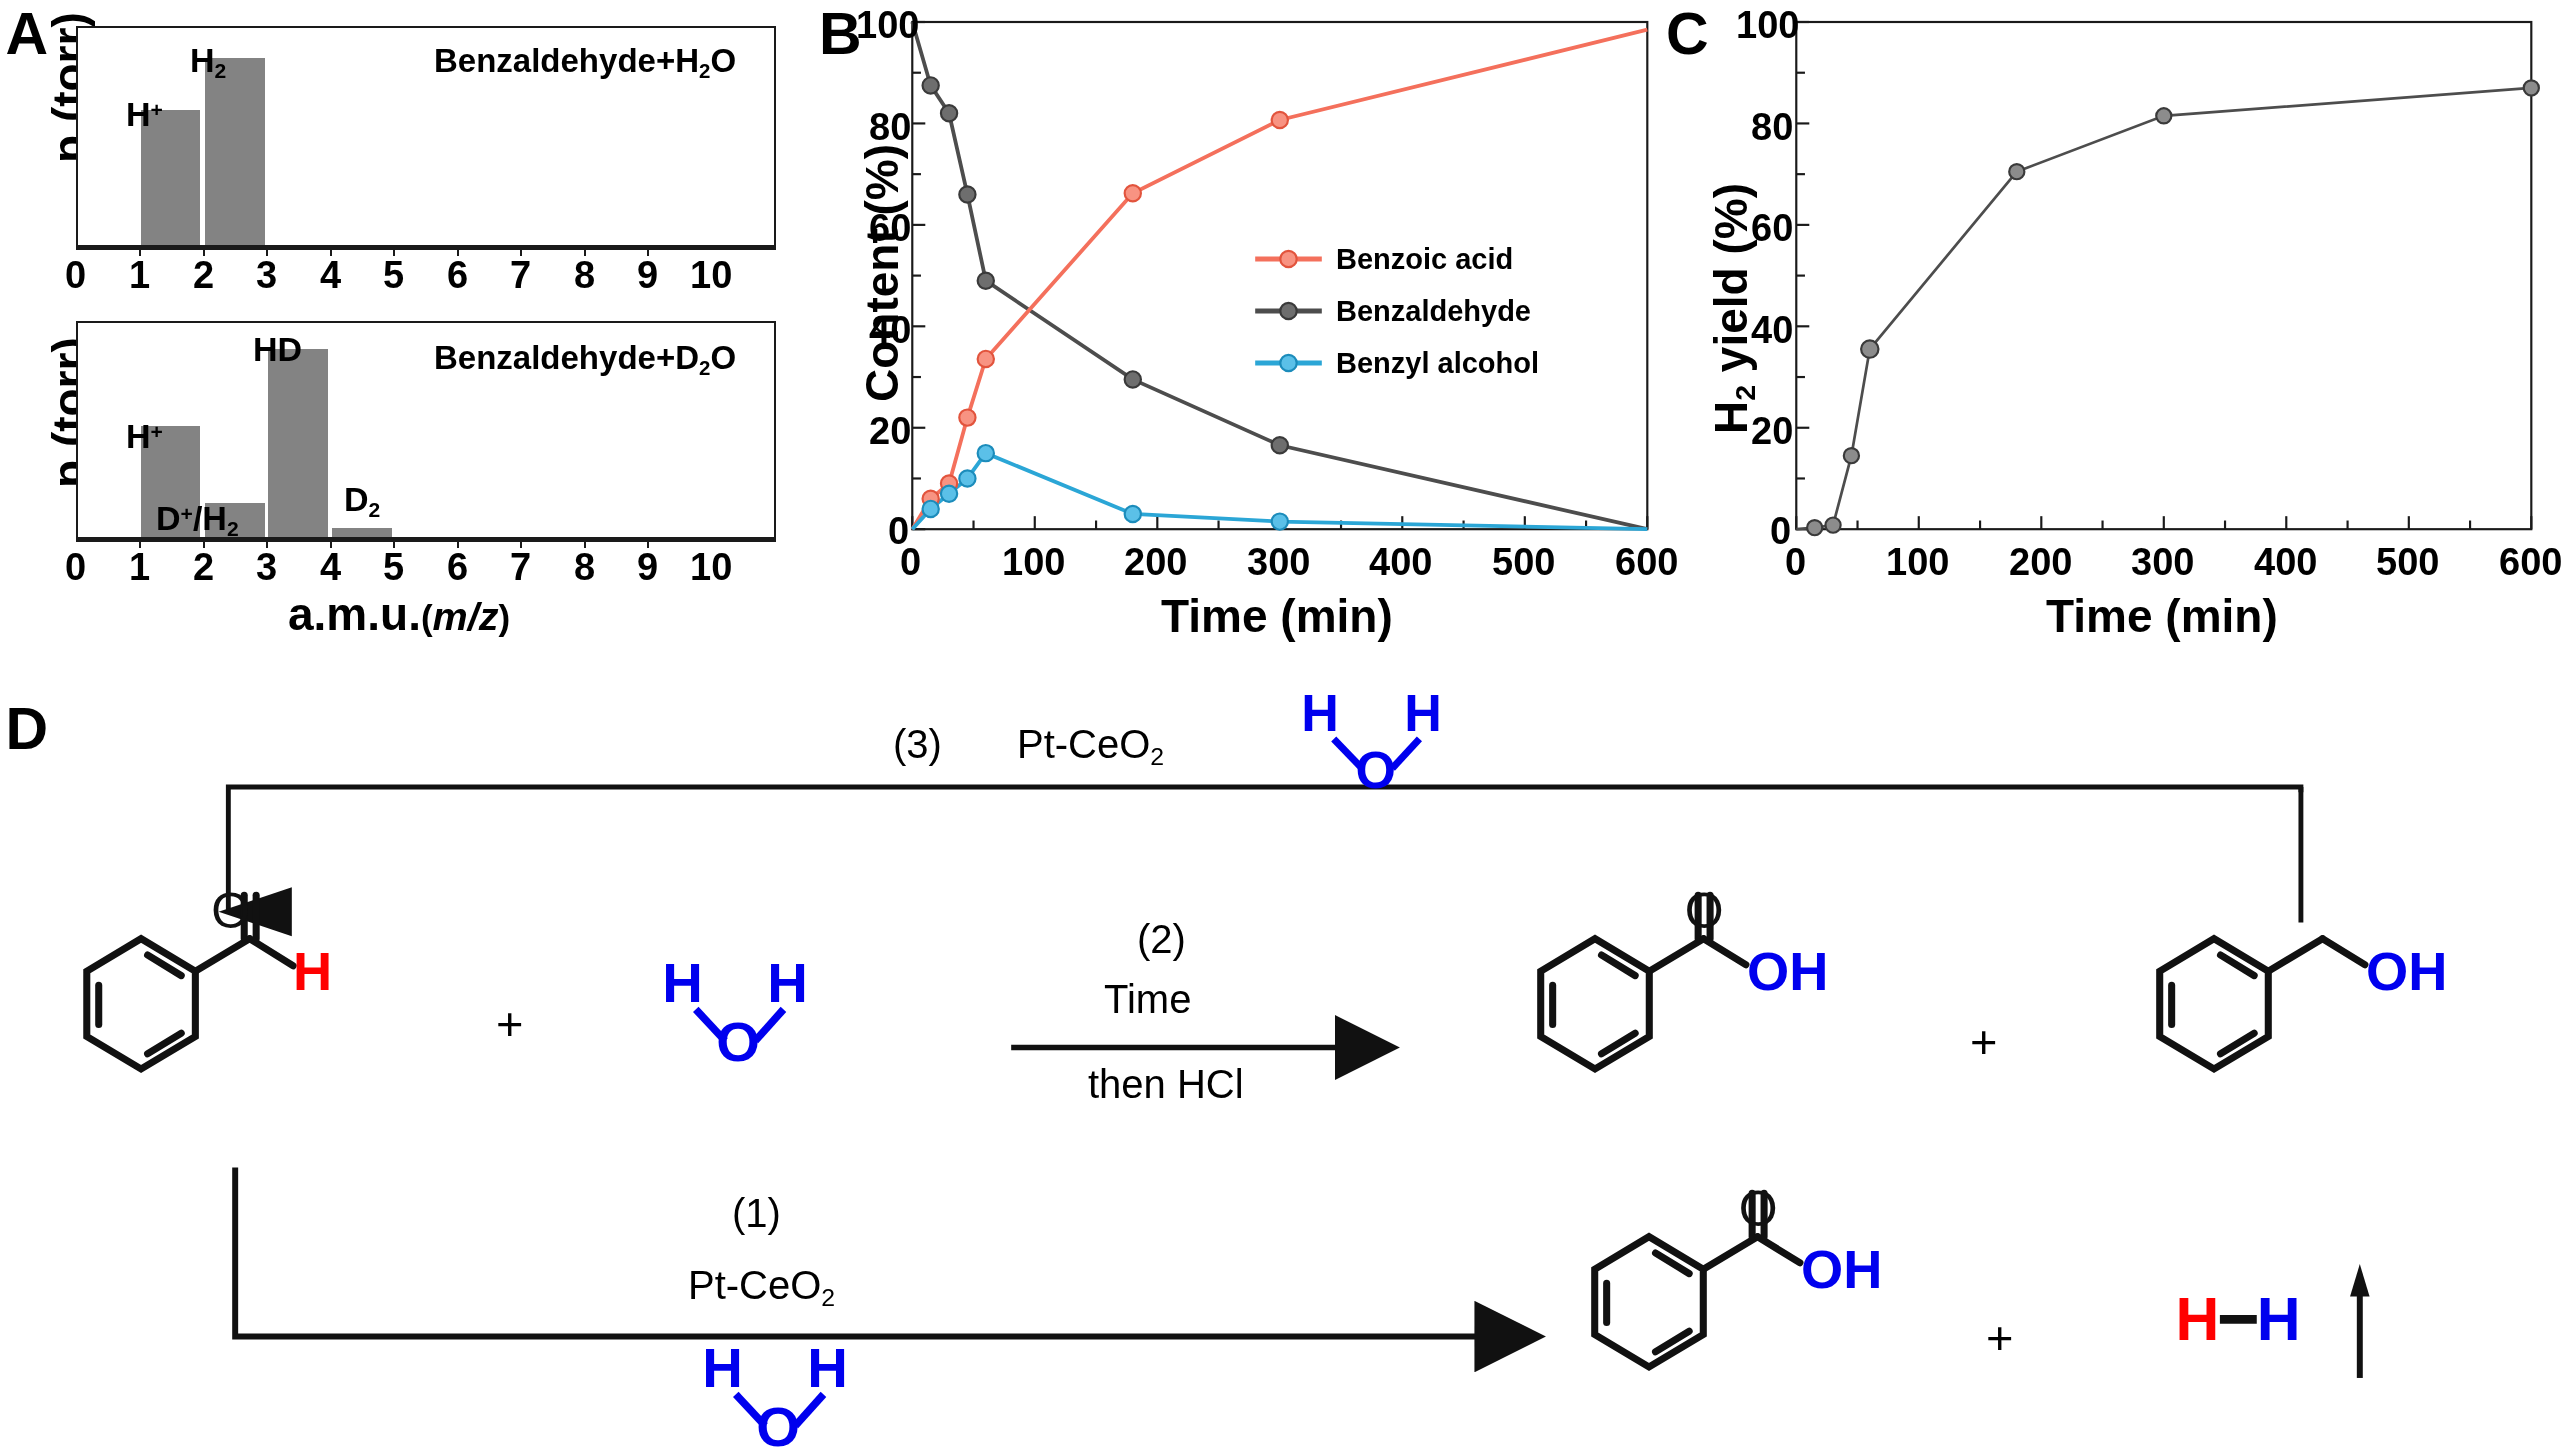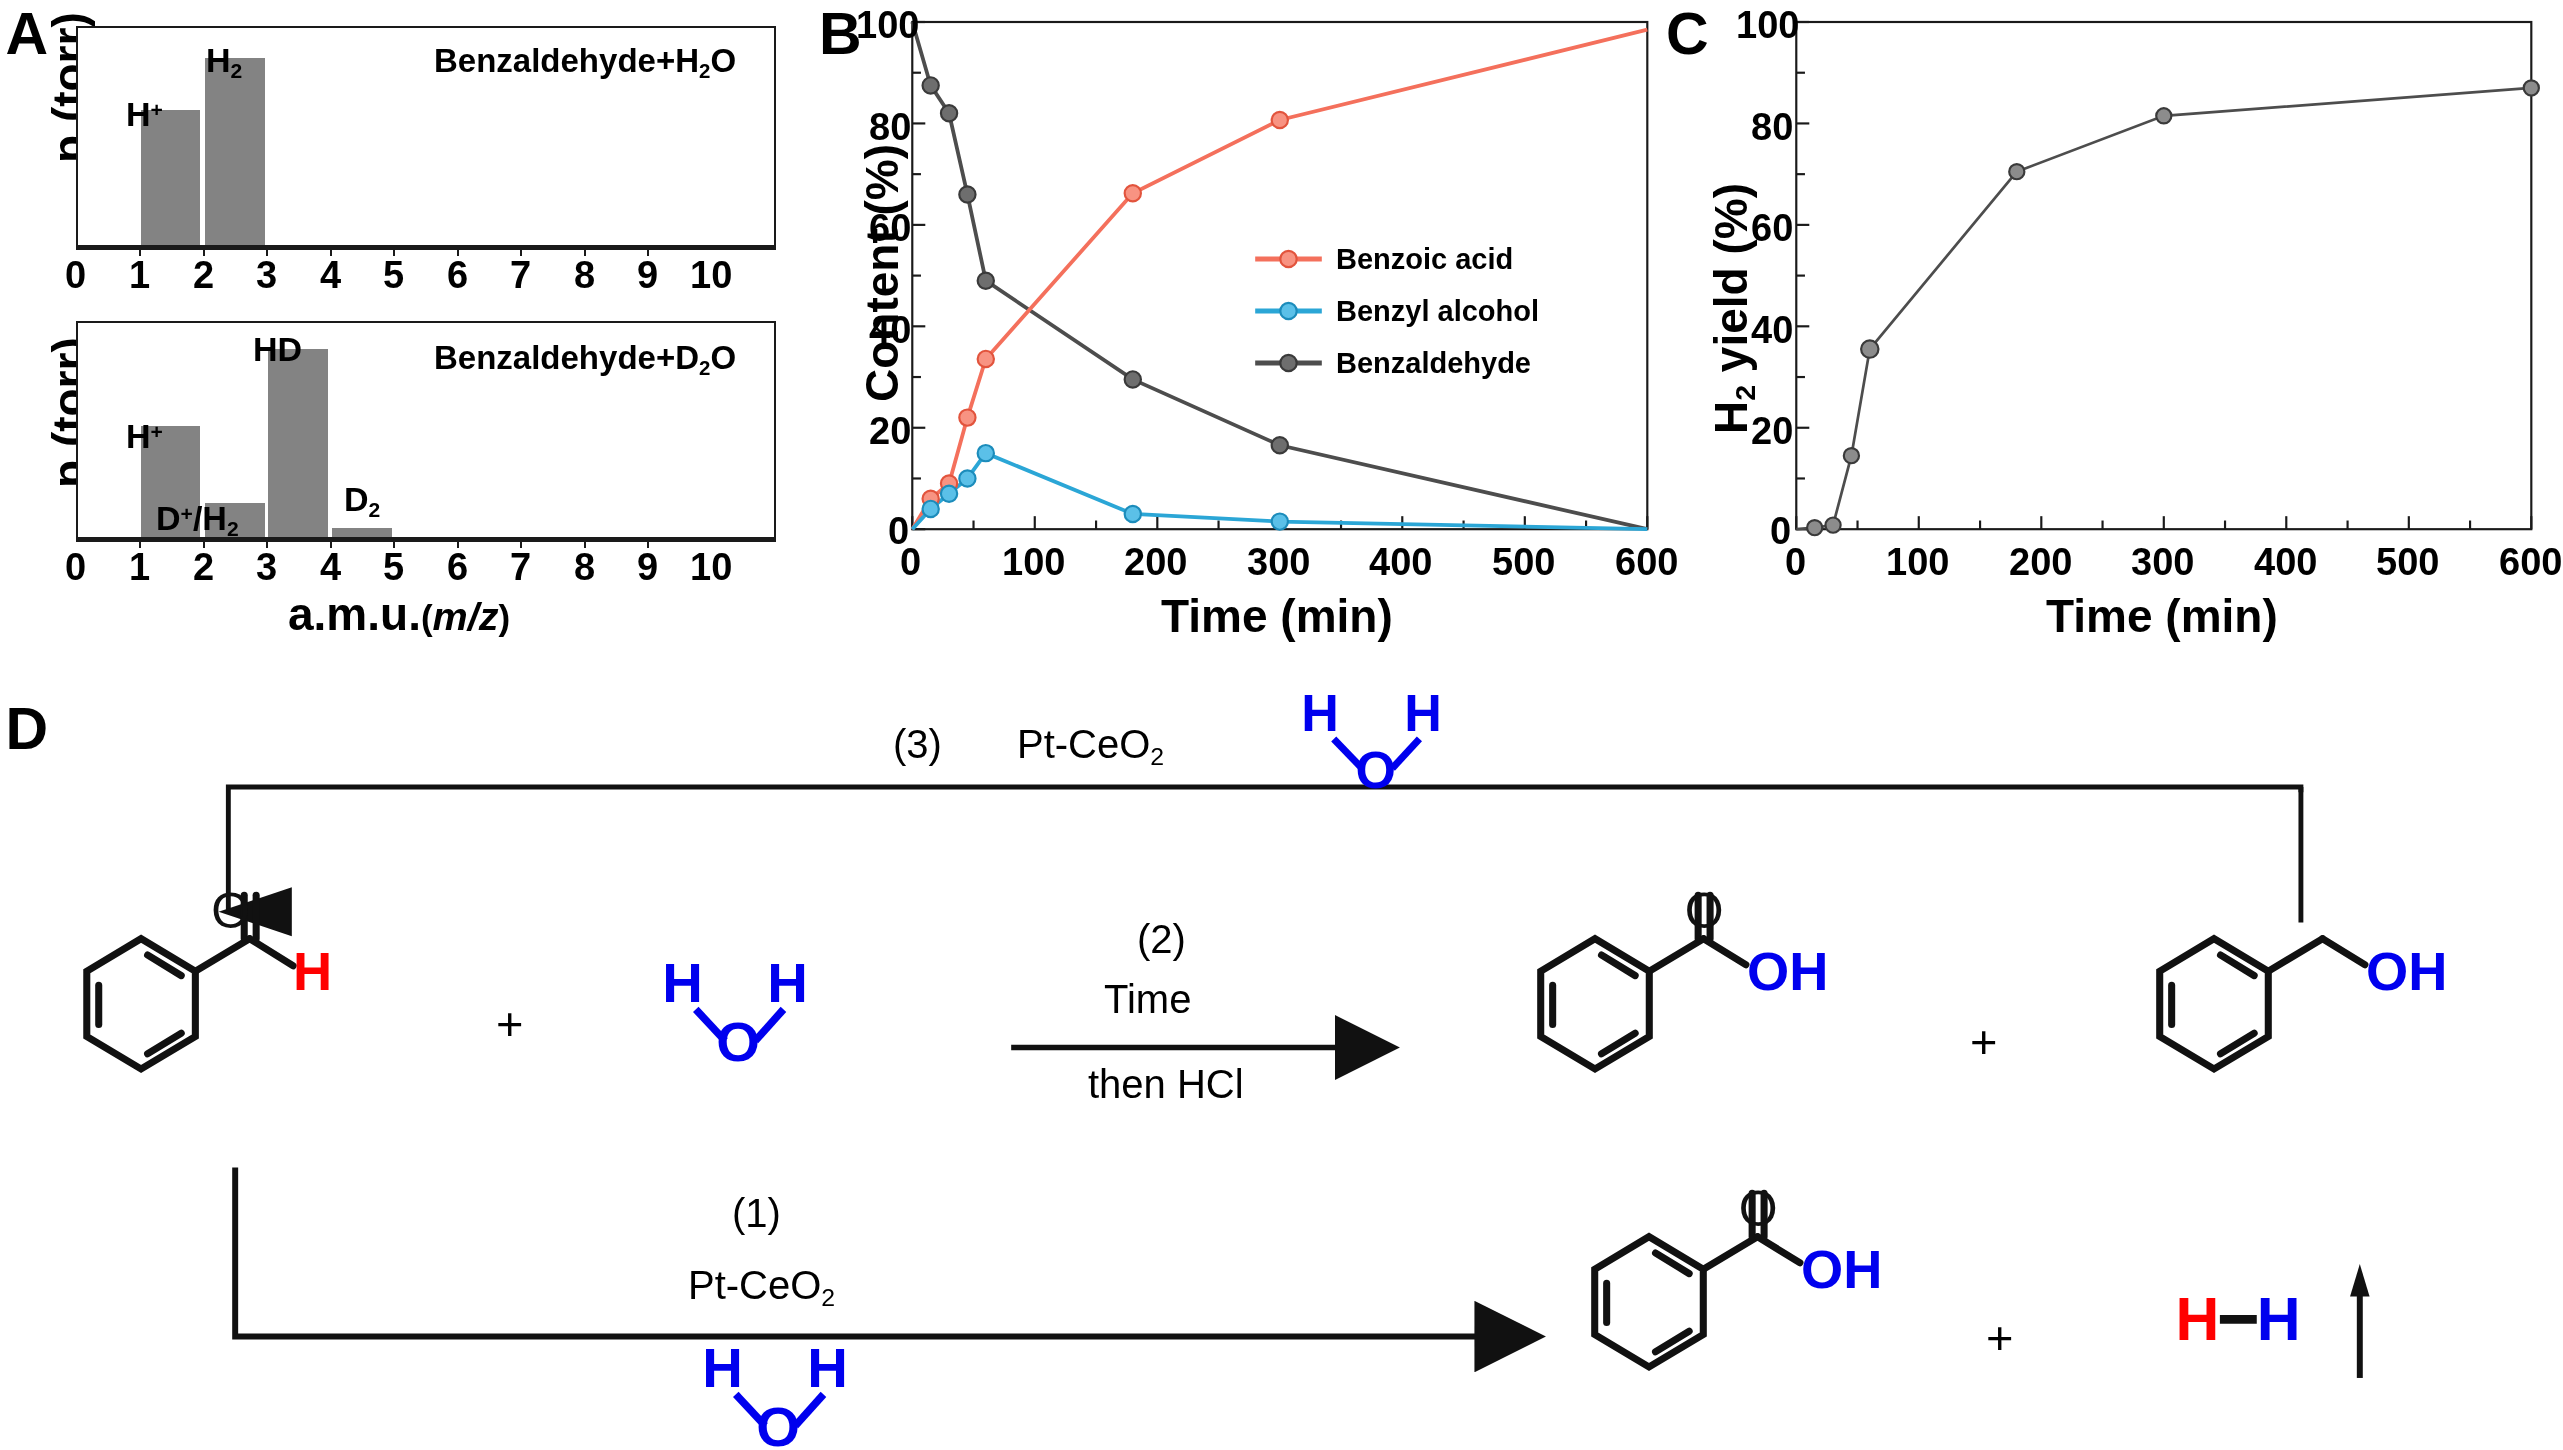--- a/index.html
+++ b/index.html
@@ -29,21 +29,21 @@
 <div class="vlabel" style="left:42px;top:488px;transform:rotate(-90deg);">p (torr)</div>
 
 <div class="frame" style="left:76px;top:26px;width:700px;height:221px;border-width:2.7px;">
 
   <div class="bar" style="left:9.0%;width:8.6%;height:62%;"></div>
   <div class="bar" style="left:18.2%;width:8.6%;height:86%;"></div>
 </div>
 <div class="barlabel" style="left:126px;top:95px;">
   <span>H</span><span class="sup">+</span>
 </div>
-<div class="barlabel" style="left:190px;top:41px;margin-left:16px;">
+<div class="barlabel" style="left:190px;top:41px;">
   <span>H</span><span class="sub">2</span>
 </div>
 <div class="corner-note" style="left:434px;top:42px;">
   <span>Benzaldehyde+H</span><span class="sub">2</span><span>O</span>
 </div>
 
 <div>
   <div class="tick" style="left:76px;top:247px;width:700px;height:3.3px;"></div>
   <div class="tick" style="left:139px;top:247px;width:2.2px;height:8.7px;"></div>
   <div class="tick" style="left:203px;top:247px;width:2.2px;height:8.7px;"></div>
@@ -209,31 +209,31 @@
 <div class="abs" style="left:1253px;top:233px;">
   <div style="display:flex;align-items:center;height:52px;">
     <svg width="71" height="22" viewBox="0 0 130 40">
       <line x1="4" y1="20" x2="126" y2="20" stroke="#F4705C" stroke-width="9"></line>
       <circle cx="65" cy="20" r="15" fill="#F89382" stroke="#E2543D" stroke-width="4"></circle>
     </svg>
     <span class="legend-txt" style="margin-left:12px;">Benzoic acid</span>
   </div>
   <div style="display:flex;align-items:center;height:52px;">
     <svg width="71" height="22" viewBox="0 0 130 40">
+      <line x1="4" y1="20" x2="126" y2="20" stroke="#4D4D4D" stroke-width="9"></line>
+      <circle cx="65" cy="20" r="15" fill="#6e6e6e" stroke="#3a3a3a" stroke-width="4"></circle>
+    </svg>
+    <span class="legend-txt" style="margin-left:12px;">Benzaldehyde</span>
+  </div>
+  <div style="display:flex;align-items:center;height:52px;">
+    <svg width="71" height="22" viewBox="0 0 130 40">
       <line x1="4" y1="20" x2="126" y2="20" stroke="#2BA6D6" stroke-width="9"></line>
       <circle cx="65" cy="20" r="15" fill="#5BC0E8" stroke="#1C8CBB" stroke-width="4"></circle>
     </svg>
     <span class="legend-txt" style="margin-left:12px;">Benzyl alcohol</span>
-  </div>
-  <div style="display:flex;align-items:center;height:52px;">
-    <svg width="71" height="22" viewBox="0 0 130 40">
-      <line x1="4" y1="20" x2="126" y2="20" stroke="#4D4D4D" stroke-width="9"></line>
-      <circle cx="65" cy="20" r="15" fill="#6e6e6e" stroke="#3a3a3a" stroke-width="4"></circle>
-    </svg>
-    <span class="legend-txt" style="margin-left:12px;">Benzaldehyde</span>
   </div>
 </div>
 
 <div class="abs panel-letter" style="left:1666px;top:5.4px;">C</div>
 
 <div class="vlabel" style="left:1704px;top:434px;transform:rotate(-90deg);">
   <span>H</span><span class="sub">2</span><span> yield (%)</span>
 </div>
 
 <svg class="abs" width="760" height="575" style="left:1796px;top:22px;" viewBox="0 0 1400 1060">

